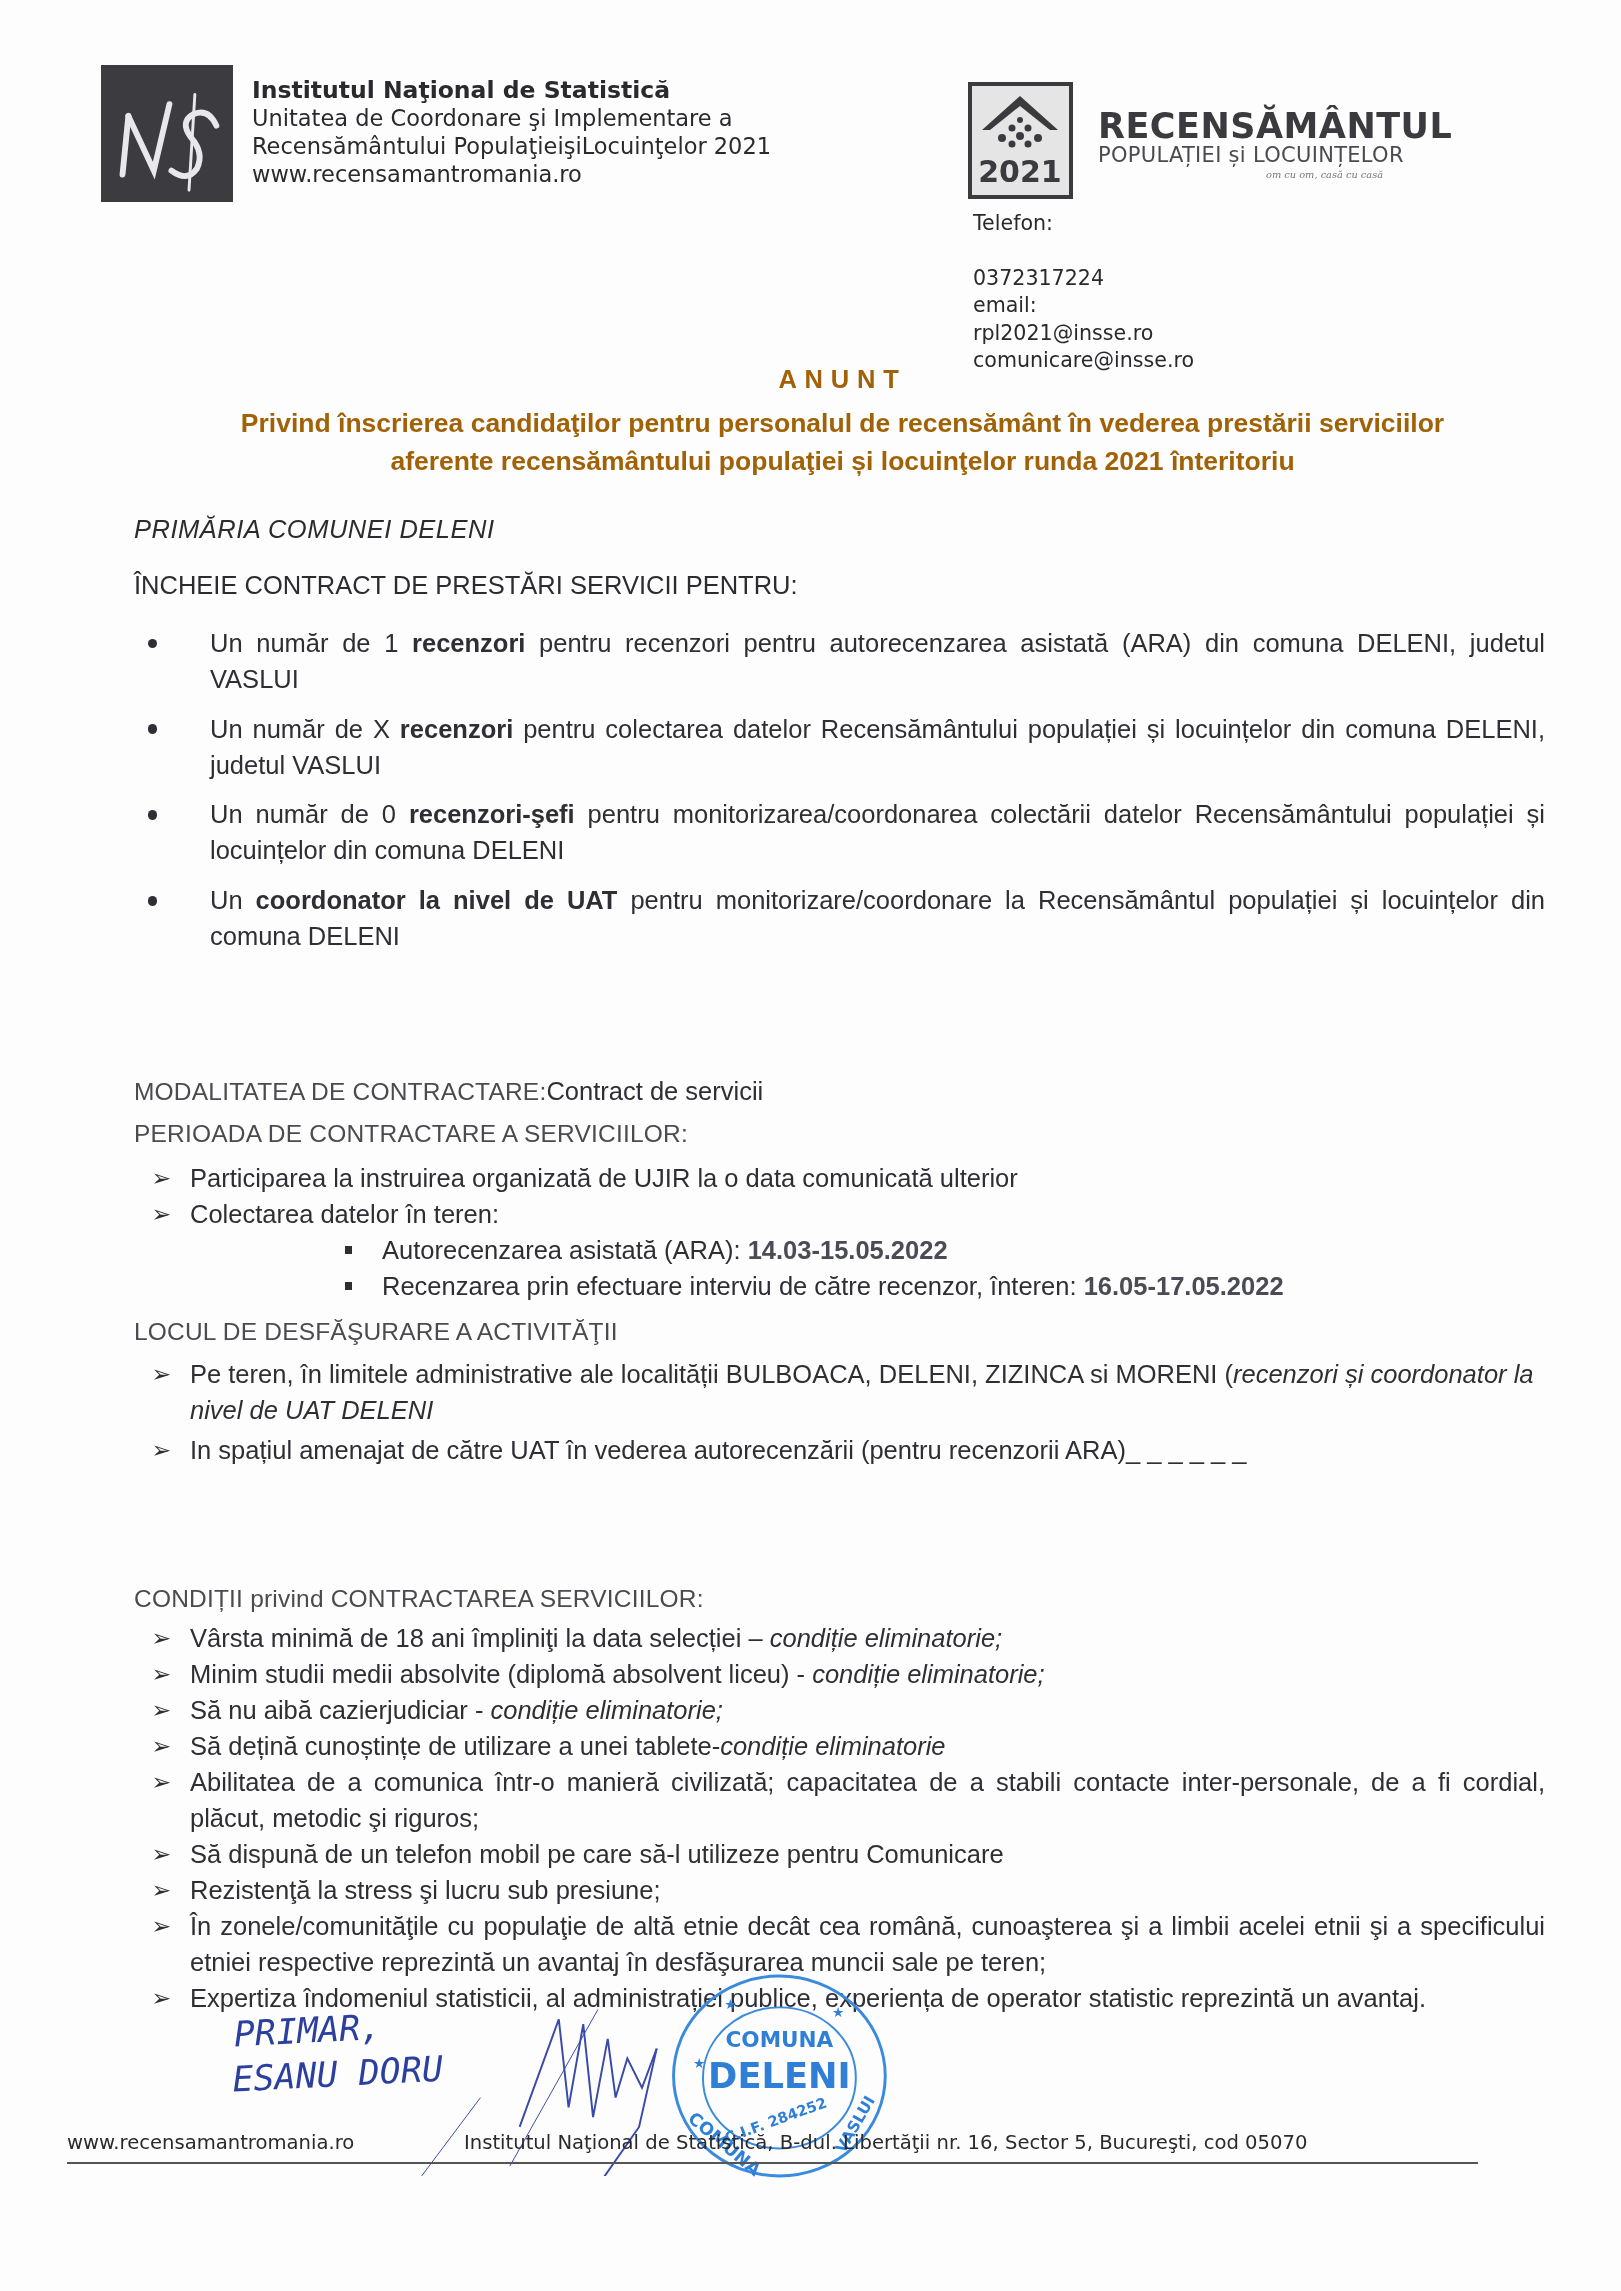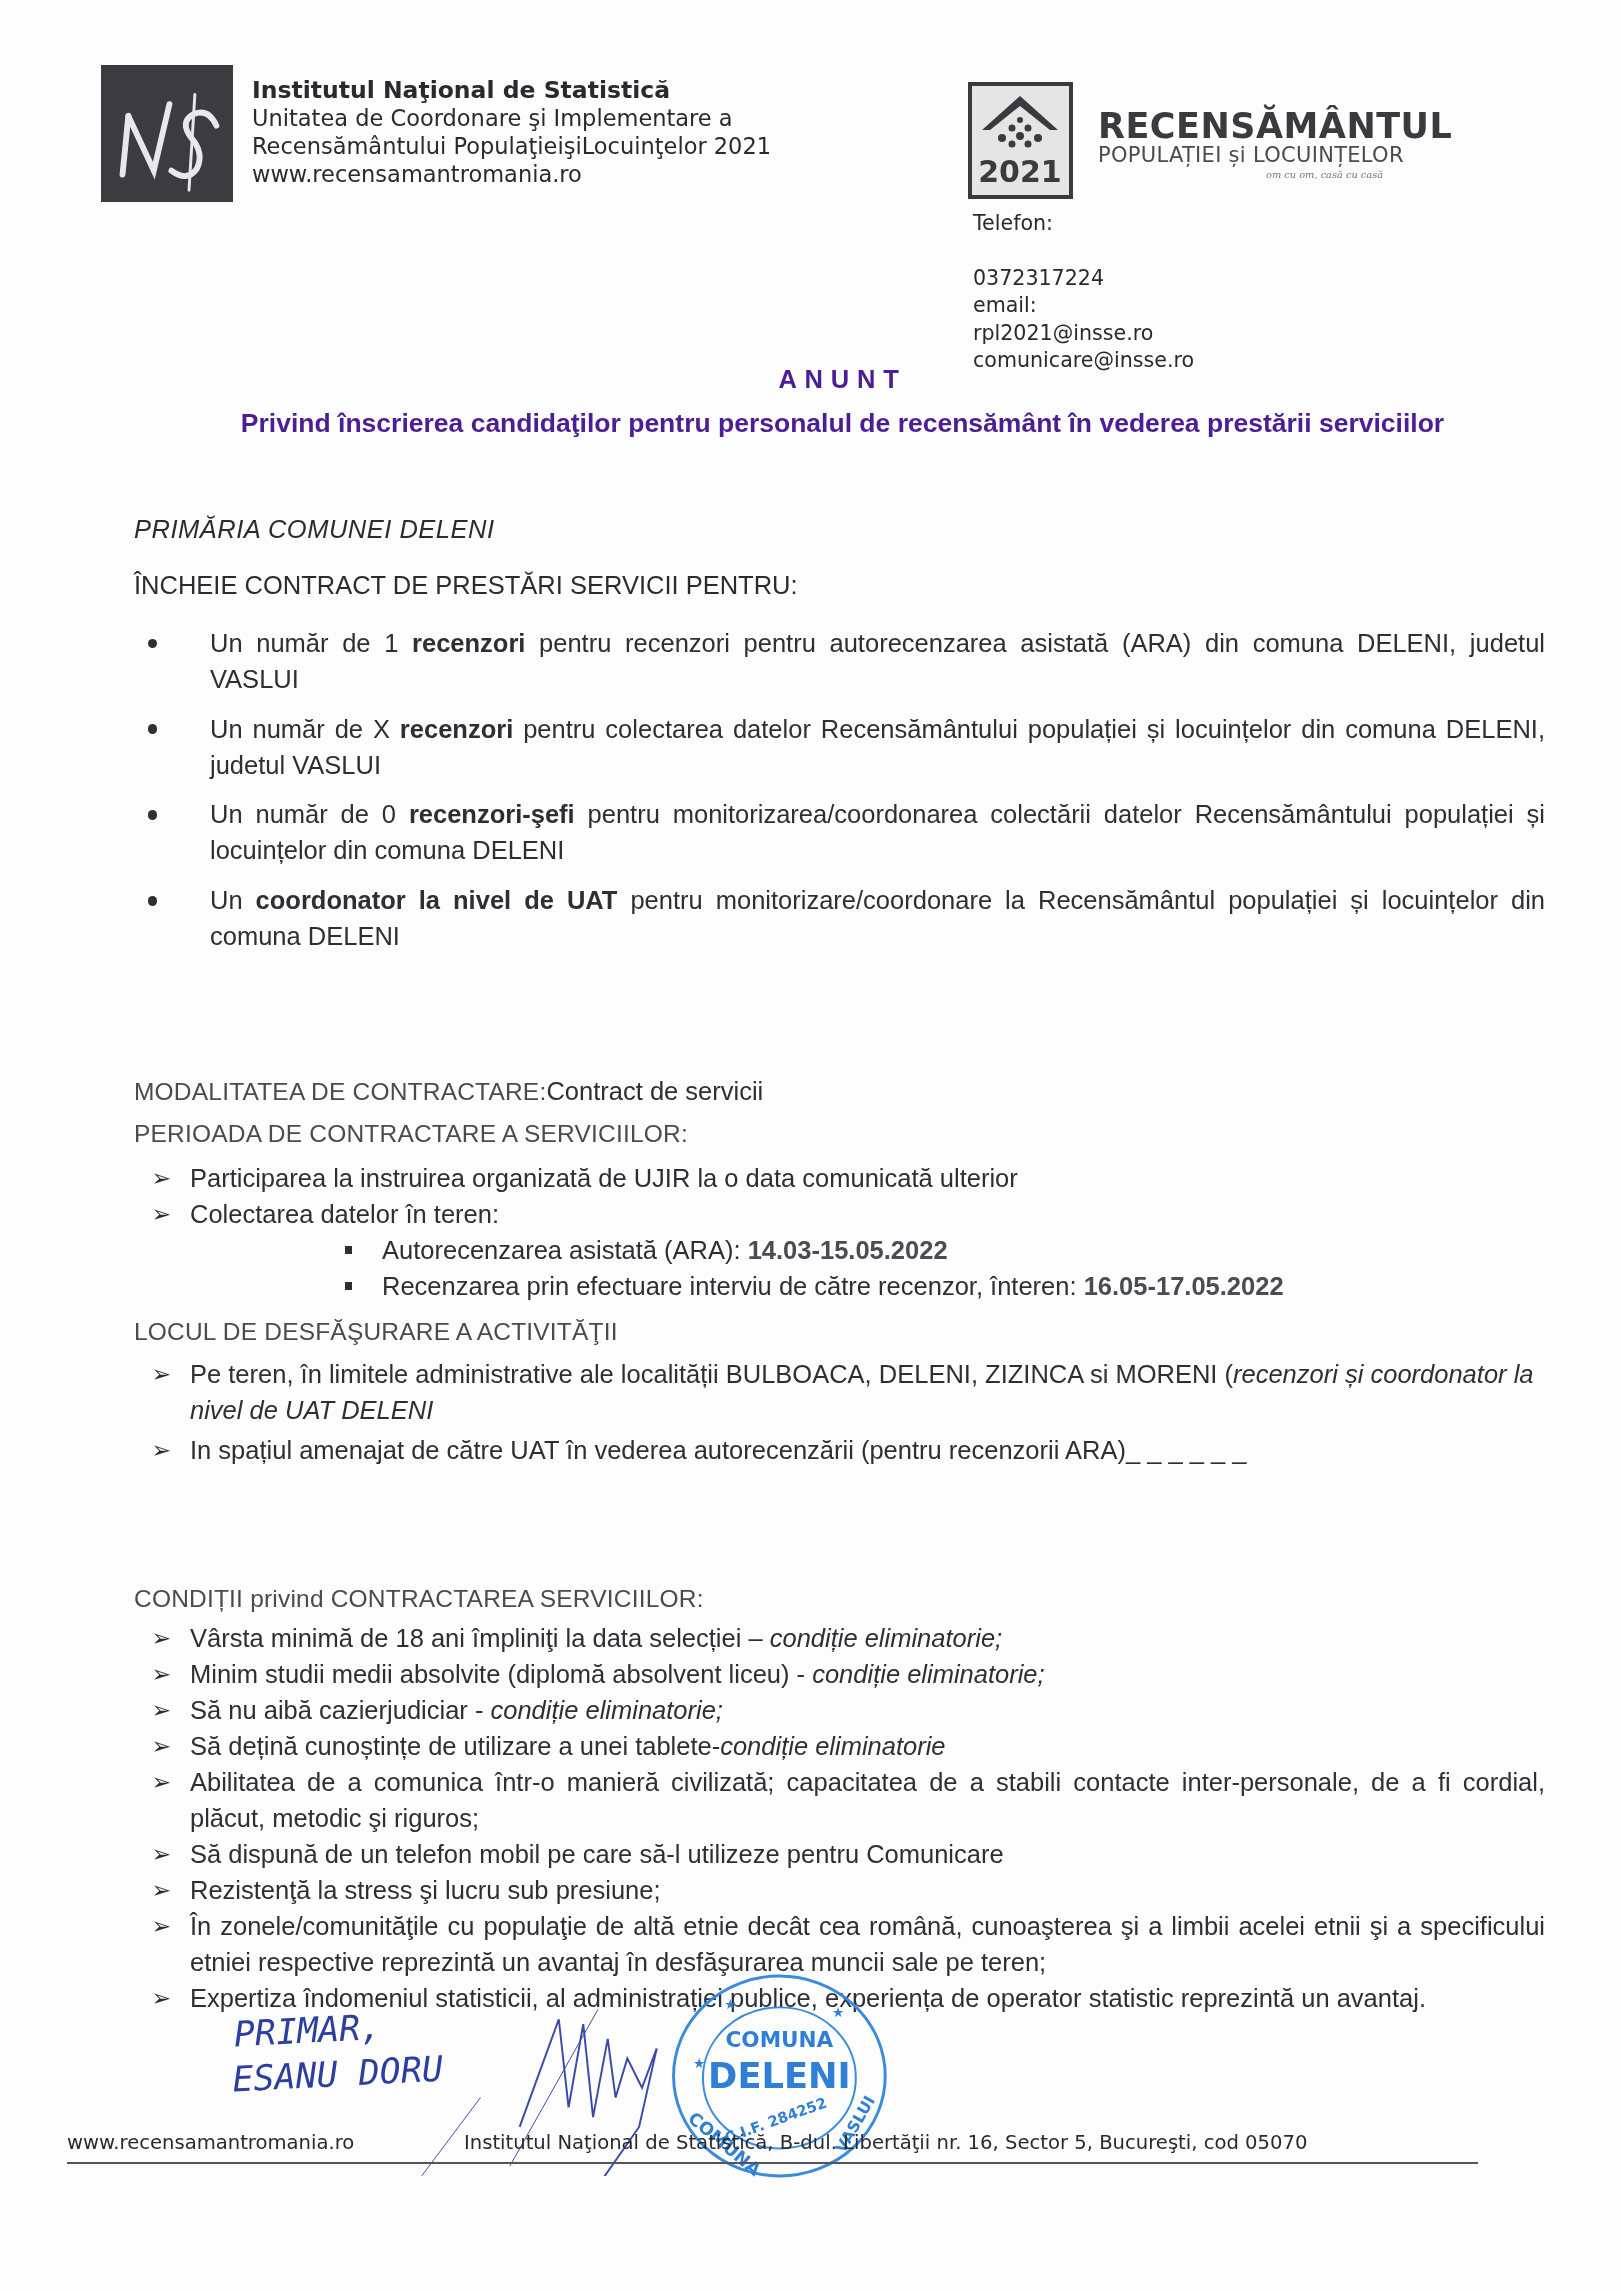--- a/index.html
+++ b/index.html
@@ -20,21 +20,21 @@
   .rpl-logo { left:968px; top:82px; width:105px; height:117px; border:4.9px solid #3a3a3f; box-sizing:border-box; background:#e5e5e5; }
   .rpl-logo svg { width:100%; height:100%; display:block; }
   .rpl-title { left:1098px; top:108px; font-family:"DejaVu Sans", sans-serif; font-weight:bold; font-size:35px; letter-spacing:0.5px; color:#3a3a3f; line-height:37px; }
   .rpl-sub { left:1098px; top:143px; font-family:"DejaVu Sans", sans-serif; font-size:21px; color:#4a4a4f; letter-spacing:0.3px; }
   .rpl-motto { left:1266px; top:169px; font-family:"DejaVu Serif", serif; font-style:italic; font-size:9.8px; color:#777; }
   .contact { left:973px; top:210px; font-family:"DejaVu Sans", sans-serif; font-size:20.6px; line-height:27.4px; color:#2a2a2e; }
   .contact .row { display:flex;flex-direction:column; }
   .contact .lbl { width:98px; }
 
   
-  .title-block { left:137px; top:365px; width:1411px; text-align:center; font-weight:bold; color:#4c1d95; }
+  .title-block { left:137px; top:365px; width:1411px; text-align:center; font-weight:bold; color:#a16207; }
   .title-block .anunt { font-size:25.5px; letter-spacing:7.8px; margin-bottom:9.8px; }
   .title-block .sub { font-size:26.5px; line-height:38px; }
 
   .body-text { font-size:25.5px; line-height:36px; color:#2e2e34; }
   .italic { font-style:italic; }
   .bold { font-weight:bold; }
 
   .primaria { left:134px; top:515px; font-size:25.5px; font-style:italic; letter-spacing:0.5px; }
   .incheie { left:134px; top:571px; font-size:25.5px; }
 
@@ -122,20 +122,21 @@
     </div>
   <div class="row">
       <span class="lbl"></span>
       <span>comunicare@insse.ro</span>
     </div>
 </div>
 
 <div class="abs title-block">
   <div class="anunt">ANUNT</div>
   <div class="sub">Privind înscrierea  candidaţilor pentru personalul de recensământ în vederea prestării serviciilor</div>
+  <div class="sub">aferente recensământului populaţiei și locuinţelor runda 2021 înteritoriu</div>
 </div>
 
 <div class="abs primaria">PRIMĂRIA  COMUNEI  DELENI</div>
 <div class="abs incheie">ÎNCHEIE CONTRACT DE PRESTĂRI SERVICII PENTRU:</div>
 
 <div class="abs bullets body-text">
   <div class="item"><span class="dot"></span><span>Un număr de 1  </span><span class="bold">recenzori</span><span> pentru recenzori pentru autorecenzarea asistată (ARA) din   comuna DELENI, judetul VASLUI</span></div>
   <div class="item"><span class="dot"></span><span>Un număr de X </span><span class="bold">recenzori</span><span> pentru colectarea datelor Recensământului populației și locuințelor din comuna  DELENI, judetul VASLUI</span></div>
   <div class="item" style="text-align-last:left;"><span class="dot"></span><span>Un număr de 0 </span><span class="bold">recenzori-şefi</span><span> pentru monitorizarea/coordonarea colectării datelor Recensământului populației și locuințelor din   comuna DELENI</span></div>
   <div class="item"><span class="dot"></span><span>Un </span><span class="bold">coordonator la nivel de UAT</span><span> pentru monitorizare/coordonare la Recensământul populației și locuințelor din  comuna   DELENI</span></div>

